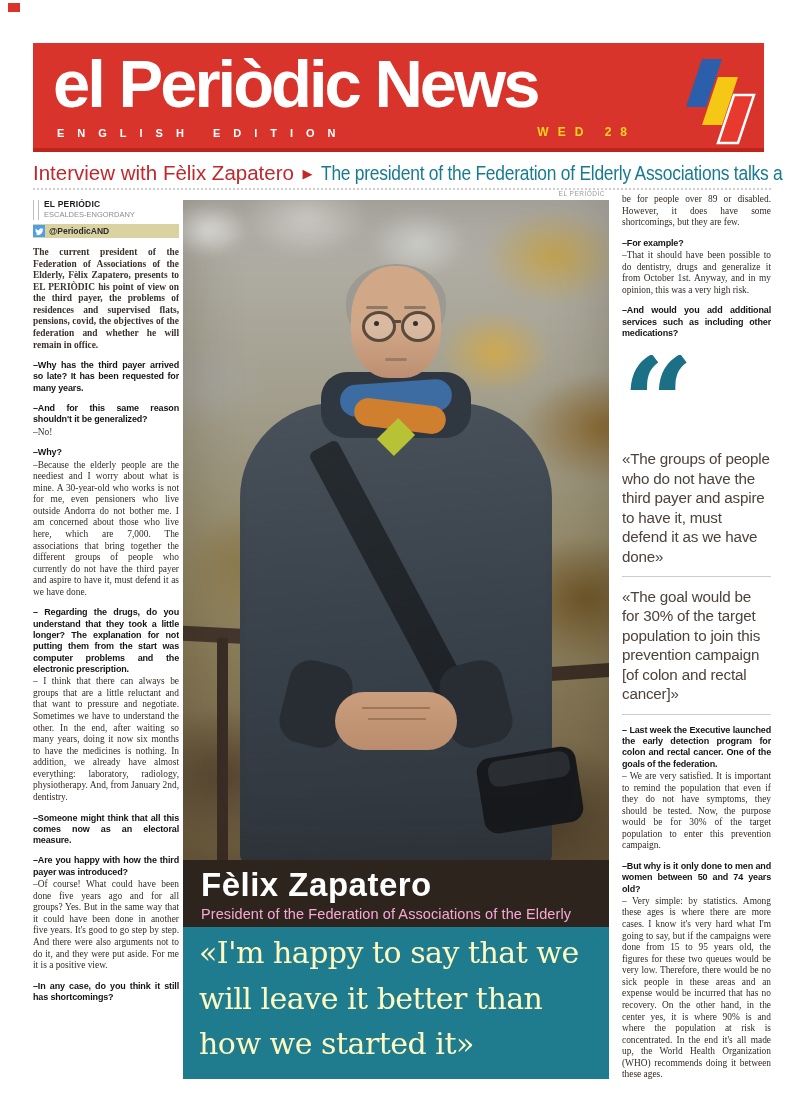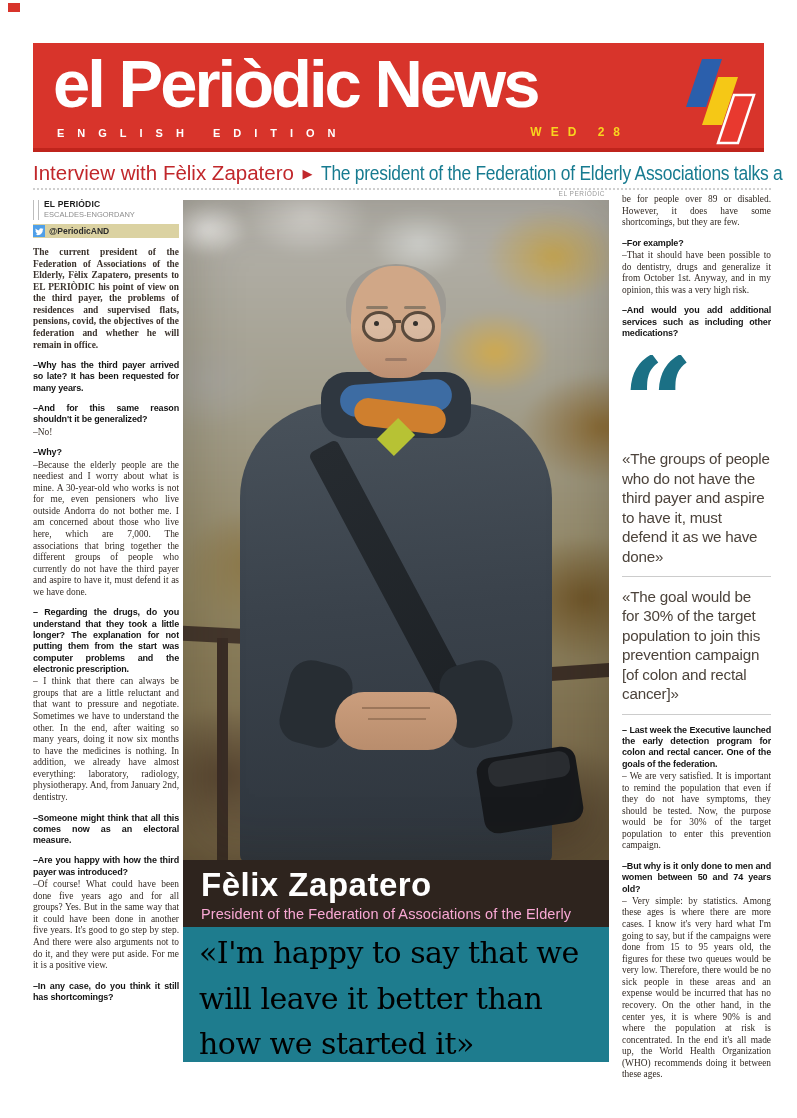--- a/index.html
+++ b/index.html
@@ -9,21 +9,21 @@
   
   .corner-mark{position:absolute;left:8px;top:3px;width:12px;height:9px;background:#d8342b;}
 
   
   .masthead{position:absolute;left:33px;top:43px;width:731px;height:109px;background:#d8342b;
             border-bottom:4px solid #bf241c;box-sizing:border-box;}
   .m-title{position:absolute;left:20px;top:2px;font-weight:bold;font-size:67px;color:#fff;
            letter-spacing:-3px;white-space:nowrap;}
   .m-edition{position:absolute;left:24px;bottom:9px;font-size:11px;font-weight:bold;
              letter-spacing:13px;color:#fff;white-space:nowrap;}
-  .m-date{position:absolute;right:135px;bottom:9px;font-size:12px;font-weight:bold;
+  .m-date{position:absolute;right:128px;bottom:9px;font-size:12px;font-weight:bold;
           letter-spacing:9px;color:#f8d41f;white-space:nowrap;}
   .m-logo{position:absolute;right:6px;top:12px;}
 
   
   .headline{position:absolute;left:33px;top:161px;width:764px;white-space:nowrap;overflow:hidden;
             font-size:20.5px;}
   .kicker{color:#c1272b;}
   .h-arrow{color:#c1272b;font-size:13px;vertical-align:2px;padding:0 3px;}
   .h-title{color:#177b90;display:inline-block;transform:scaleX(.85);transform-origin:left center;
            letter-spacing:-.3px;}
@@ -120,23 +120,23 @@
        transform:rotate(-9deg);z-index:5;}
   .bag-flap{left:calc(50% + 92px);top:556px;width:82px;height:26px;background:#2a2d31;border-radius:10px;
             transform:rotate(-9deg);z-index:6;}
   .photo-vignette{position:absolute;inset:0;box-shadow:inset 0 0 60px rgba(40,30,10,.25);z-index:7;}
 
   
   .nameband{position:absolute;left:183px;top:860px;width:426px;height:67px;background:#2e241e;
             box-sizing:border-box;padding:8px 0 0 18px;}
   .name{font-size:33px;font-weight:bold;color:#fff;letter-spacing:.5px;line-height:1;}
   .role{font-size:14.5px;color:#f9a8d4;margin-top:5px;letter-spacing:.1px;}
-  .quoteband{position:absolute;left:183px;top:927px;width:426px;height:135px;background:#1e7c8e;
+  .quoteband{position:absolute;left:183px;top:927px;width:426px;height:152px;background:#1e7c8e;
              box-sizing:border-box;padding:3px 10px 0 16px;font-family:"DejaVu Serif",serif;
-             font-size:30px;line-height:1.52;color:#000000;letter-spacing:-.5px;}
+             font-size:30px;line-height:1.52;color:#fef9c3;letter-spacing:-.5px;}
 </style>
 </head>
 <body>
 
 <div class="page">
 
   <div class="corner-mark"></div>
 
   <div class="masthead">
     <div class="m-title">el Periòdic News</div>

